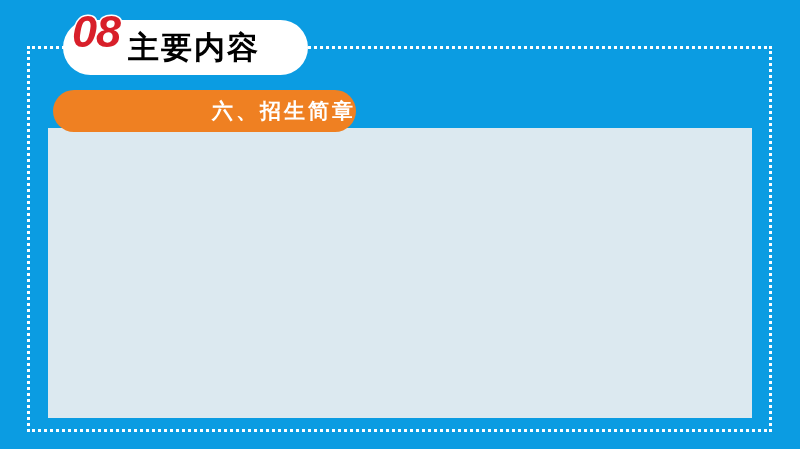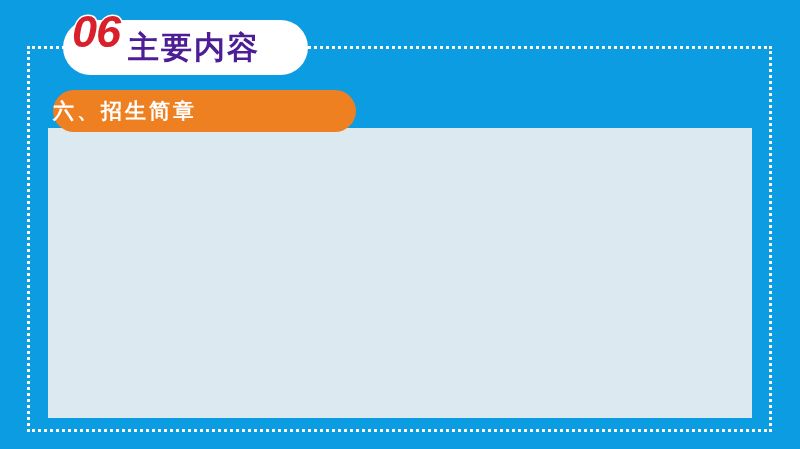--- a/index.html
+++ b/index.html
@@ -40,21 +40,21 @@
     height: 55px;
     background: #ffffff;
     border-radius: 28px;
   }
   .header-title {
     position: absolute;
     left: 128px;
     top: 24px;
     font-size: 31px;
     font-weight: bold;
-    color: #4c1d95;
+    color: #000000;
     letter-spacing: 2px;
     line-height: 48px;
     white-space: nowrap;
   }
   .header-number {
     position: absolute;
     left: 72px;
     top: 4px;
     font-size: 45px;
     font-weight: bold;
@@ -86,21 +86,21 @@
     background: #ef8022;
     border-radius: 21px;
   }
   .section-title {
     position: absolute;
     left: 53px;
     top: 90px;
     width: 303px;
     height: 37px;
     line-height: 42px;
-    text-align: left;
+    text-align: right;
     font-size: 21px;
     font-weight: bold;
     color: #ffffff;
     letter-spacing: 3px;
     white-space: nowrap;
   }
 
   
   .bullet-list {
     position: absolute;
@@ -135,20 +135,20 @@
 </head>
 <body>
 
 <div id="slide">
 
   <div class="dotted-frame"></div>
 
   <div class="content-panel"></div>
 
   <div class="header-pill"></div>
-  <div class="header-number">06</div>
+  <div class="header-number">08</div>
   <div class="header-title">主要内容</div>
 
   <div class="section-pill"></div>
   <div class="section-title">六、招生简章</div>
 
 
 </div>
 
 </body></html>

